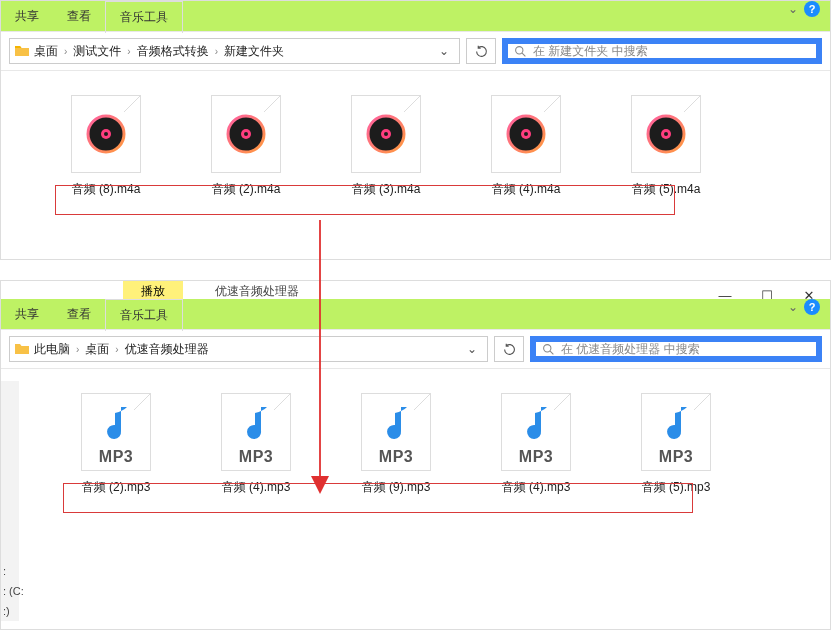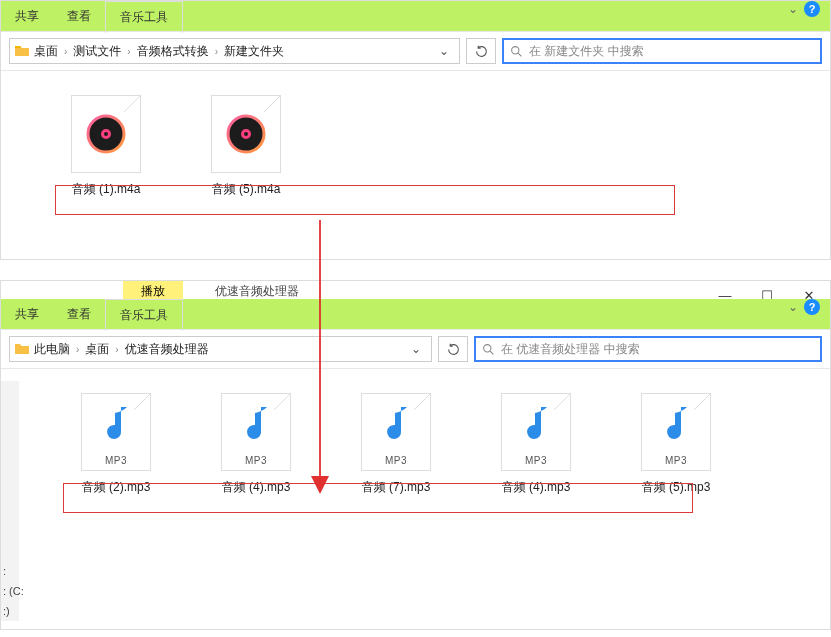--- a/index.html
+++ b/index.html
@@ -98,30 +98,30 @@
     margin-left: auto;
     color: #555;
     padding: 0 6px;
   }
   .refresh-box {
     border: 1px solid #ccc;
     width: 30px; height: 26px;
     display:flex; align-items:center; justify-content:center;
   }
   .search-box {
-    border: 2px solid #3b82f6;
+    border: 6px solid #3b82f6;
     height: 26px;
     width: 320px;
     display: flex;
     align-items: center;
     padding: 0 6px;
     gap: 6px;
     color: #888;
   }
-  .search-box.small { width: 348px; }
+  .search-box.small { width: 292px; }
 
   .files-area {
     position: relative;
     padding: 24px 20px 10px 60px;
     display: flex;
     gap: 50px;
   }
   .file-item {
     display: flex;
     flex-direction: column;
@@ -150,22 +150,22 @@
     white-space: nowrap;
   }
   .red-box {
     position: absolute;
     border: 1px solid #d93a3a;
   }
 
   .mp3-label {
     position: absolute;
     bottom: 4px;
-    font-size: 10px;
-    font-weight: 400;
+    font-size: 16px;
+    font-weight: 700;
     color: #555;
     letter-spacing: 0.5px;
   }
 
   .side-strip {
     position: absolute;
     left: 0;
     top: 100px;
     width: 18px;
     height: 240px;
@@ -252,21 +252,54 @@
           <defs>
               <linearGradient id="g1" x1="0" y1="0" x2="1" y2="1">
                 <stop offset="0" stop-color="#ff5ea0"></stop>
                 <stop offset="1" stop-color="#ff9a3d"></stop>
               </linearGradient>
             </defs>
           <circle cx="22" cy="22" r="5" fill="#ff3d7f"></circle>
           <circle cx="22" cy="22" r="2" fill="#1c1c1c"></circle>
         </svg>
       </div>
-      <div class="file-label">音频 (1).m4a</div>
+      <div class="file-label">音频 (8).m4a</div>
+    </div>
+    <div class="file-item">
+      <div class="file-thumb">
+        <svg width="44" height="44" viewBox="0 0 44 44">
+            <circle cx="22" cy="22" r="18" fill="#1c1c1c"></circle>
+            <circle cx="22" cy="22" r="18" fill="none" stroke="url(#g1)" stroke-width="3"></circle>
+            <circle cx="22" cy="22" r="5" fill="#ff3d7f"></circle>
+            <circle cx="22" cy="22" r="2" fill="#1c1c1c"></circle>
+          </svg>
+      </div>
+      <div class="file-label">音频 (2).m4a</div>
+    </div>
+    <div class="file-item">
+      <div class="file-thumb">
+        <svg width="44" height="44" viewBox="0 0 44 44">
+            <circle cx="22" cy="22" r="18" fill="#1c1c1c"></circle>
+            <circle cx="22" cy="22" r="18" fill="none" stroke="url(#g1)" stroke-width="3"></circle>
+            <circle cx="22" cy="22" r="5" fill="#ff3d7f"></circle>
+            <circle cx="22" cy="22" r="2" fill="#1c1c1c"></circle>
+          </svg>
+      </div>
+      <div class="file-label">音频 (3).m4a</div>
+    </div>
+    <div class="file-item">
+      <div class="file-thumb">
+        <svg width="44" height="44" viewBox="0 0 44 44">
+            <circle cx="22" cy="22" r="18" fill="#1c1c1c"></circle>
+            <circle cx="22" cy="22" r="18" fill="none" stroke="url(#g1)" stroke-width="3"></circle>
+            <circle cx="22" cy="22" r="5" fill="#ff3d7f"></circle>
+            <circle cx="22" cy="22" r="2" fill="#1c1c1c"></circle>
+          </svg>
+      </div>
+      <div class="file-label">音频 (4).m4a</div>
     </div>
     <div class="file-item">
       <div class="file-thumb">
         <svg width="44" height="44" viewBox="0 0 44 44">
             <circle cx="22" cy="22" r="18" fill="#1c1c1c"></circle>
             <circle cx="22" cy="22" r="18" fill="none" stroke="url(#g1)" stroke-width="3"></circle>
             <circle cx="22" cy="22" r="5" fill="#ff3d7f"></circle>
             <circle cx="22" cy="22" r="2" fill="#1c1c1c"></circle>
           </svg>
       </div>
@@ -367,21 +400,21 @@
       </div>
       <div class="file-label">音频 (4).mp3</div>
     </div>
     <div class="file-item">
       <div class="file-thumb">
         <svg width="34" height="40" viewBox="0 0 34 40" style="margin-bottom:14px;">
             <path fill="#2b8de8" d="M22 2 L22 26 A7 7 0 1 1 16 20 L16 8 Q24 6 28 2 Z"></path>
           </svg>
         <span class="mp3-label">MP3</span>
       </div>
-      <div class="file-label">音频 (7).mp3</div>
+      <div class="file-label">音频 (9).mp3</div>
     </div>
     <div class="file-item">
       <div class="file-thumb">
         <svg width="34" height="40" viewBox="0 0 34 40" style="margin-bottom:14px;">
             <path fill="#2b8de8" d="M22 2 L22 26 A7 7 0 1 1 16 20 L16 8 Q24 6 28 2 Z"></path>
           </svg>
         <span class="mp3-label">MP3</span>
       </div>
       <div class="file-label">音频 (4).mp3</div>
     </div>

